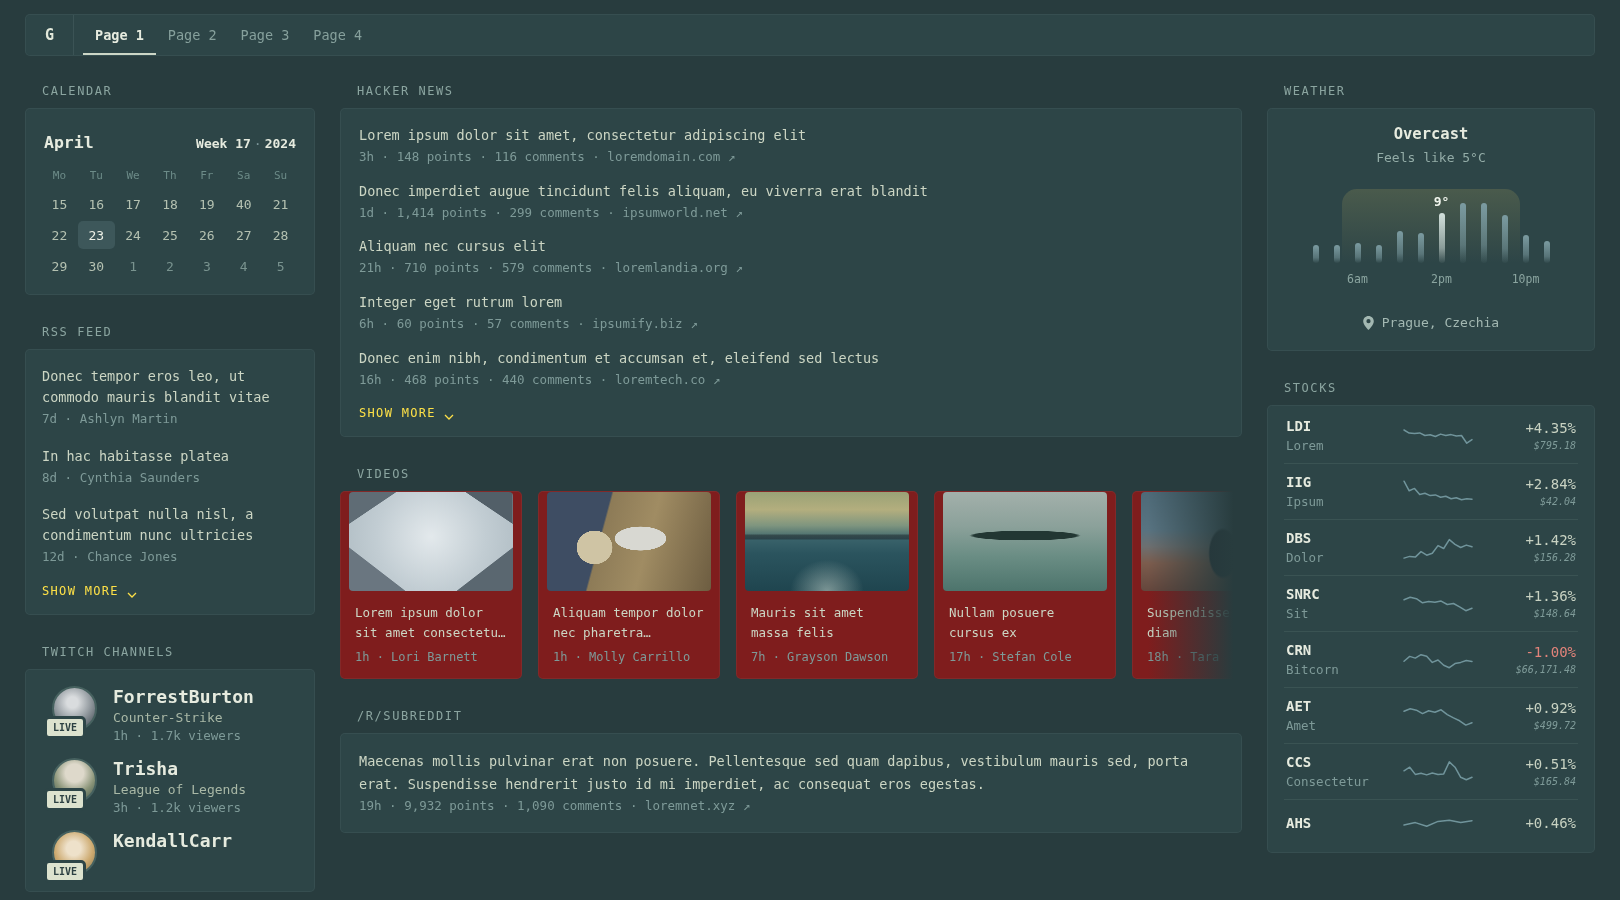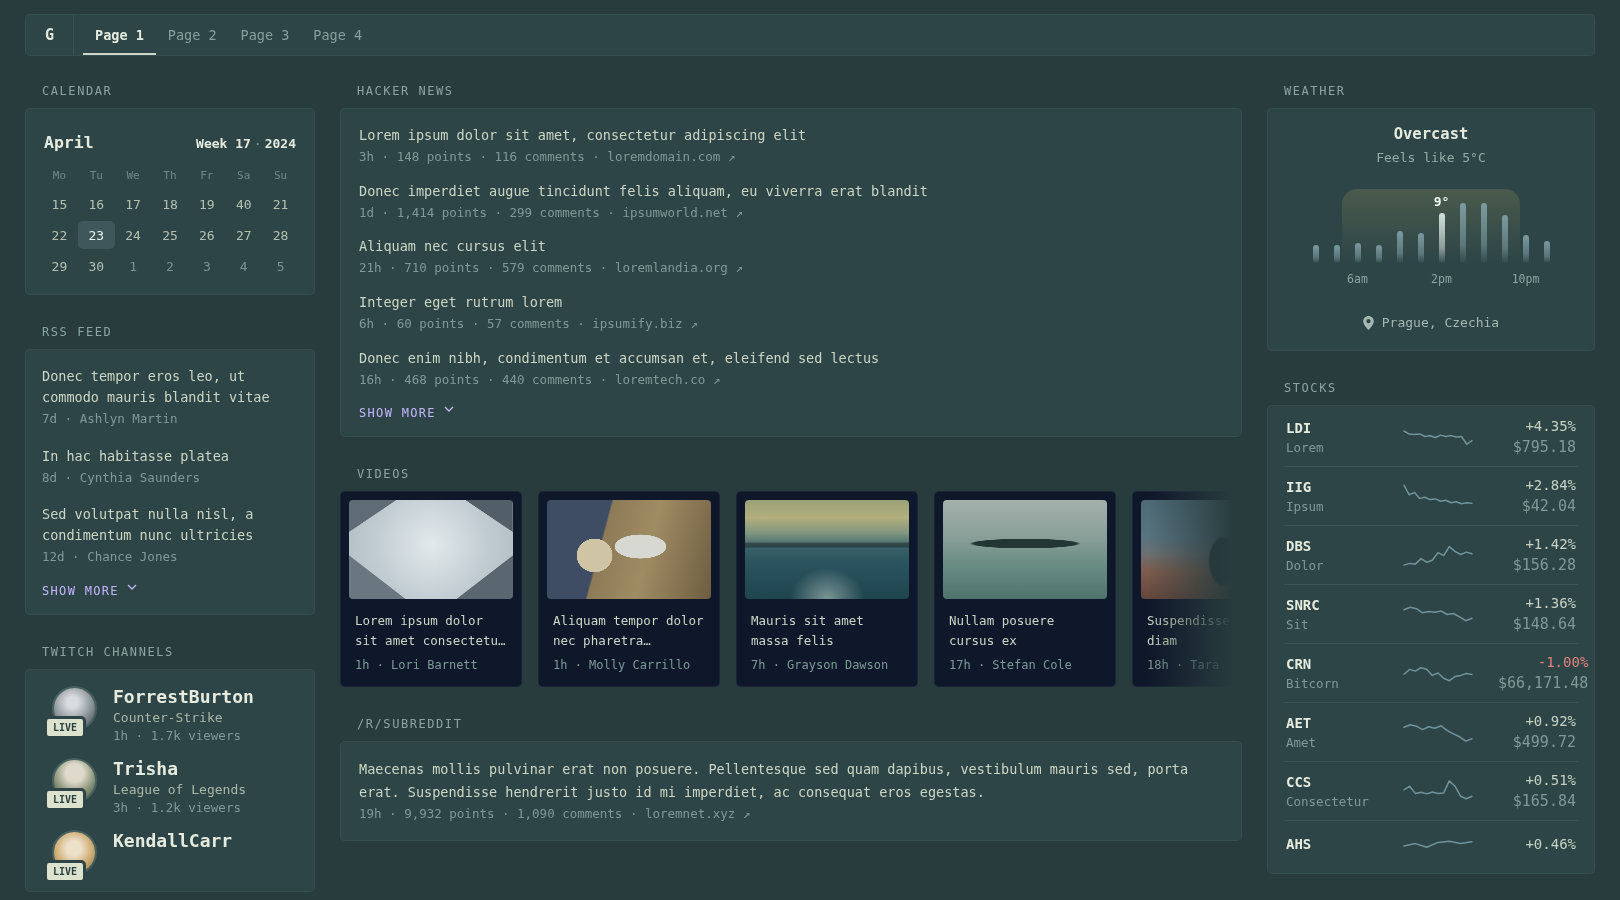--- a/index.html
+++ b/index.html
@@ -52,23 +52,23 @@
 
   
   .pad-card { padding:16px; }
   .hn-card, .sub-card { padding:16px 18px; }
   .feed-item + .feed-item { margin-top:14px; }
   .rss-list .feed-item + .feed-item { margin-top:17px; }
   .feed-title { display:block; color:#ccd6c4; font-size:13.5px; line-height:1.55;
     text-decoration:none; cursor:pointer; }
   .feed-meta { color:#7e9a98; font-size:12.5px; line-height:1.5; margin-top:2px; }
   .feed-domain { color:#7e9a98; text-decoration:none; cursor:pointer; }
-  .show-more { background:none; border:none; color:#c4b5fd; font-family:inherit;
+  .show-more { background:none; border:none; color:#fde047; font-family:inherit;
     font-size:12px; letter-spacing:0.11em; margin-top:17px; display:flex;
-    align-items:flex-start; gap:8px; cursor:pointer; padding:0; }
+    align-items:flex-end; gap:8px; cursor:pointer; padding:0; }
   .sub-title { font-size:13.5px; line-height:1.65; }
 
   
   .tw-row { display:flex; gap:16px; align-items:flex-start; cursor:pointer; }
   .tw-row + .tw-row { margin-top:15px; }
   .tw-avatar-wrap { position:relative; flex:none; margin-left:10px; }
   .tw-avatar { width:45px; height:45px; border-radius:50%; border:2px solid #46615f; }
   .avatar-forrest { background:radial-gradient(circle at 45% 35%, #d9dcde 0 16%, #9aa1a6 48%, #4b555d 88%); }
   .avatar-trisha  { background:radial-gradient(circle at 50% 32%, #ded9cb 0 26%, #8b9579 58%, #44584e 92%); }
   .avatar-kendall { background:radial-gradient(circle at 48% 40%, #eee1ca 0 22%, #cdaa70 58%, #8f7b53 92%); }
@@ -77,23 +77,23 @@
     border-radius:5px; border:3px solid #2d4547; }
   .tw-name { font-weight:bold; color:#e6ebdf; font-size:18px; }
   .tw-game { color:#a9b8a6; font-size:13px; margin-top:3px; }
   .tw-meta { color:#7e9a98; font-size:12.5px; margin-top:3px; }
 
   
   .videos-row { display:flex; gap:16px; overflow:hidden; position:relative; }
   .videos-row::after { content:""; position:absolute; top:0; right:-1px; bottom:0;
     width:95px; background:linear-gradient(to right, rgba(40,60,62,0), #283c3e 90%);
     pointer-events:none; }
-  .video-card { flex:none; width:182px; background:#0f172a;
+  .video-card { flex:none; width:182px; background:#7f1d1d;
     border:1px solid rgba(170,195,190,0.08); border-radius:5px;
-    padding:8px 8px 14px; cursor:pointer; }
+    padding:0 8px 14px; cursor:pointer; }
   .video-thumb { width:100%; height:99px; border-radius:4px; }
   .video-title { margin:12px 6px 0; color:#ccd6c4; font-size:12.5px;
     line-height:1.6; min-height:40px; white-space:pre-line; }
   .video-meta { margin:7px 6px 0; color:#7e9a98; font-size:12px; white-space:nowrap; }
   .thumb-towers { background:
     linear-gradient(to bottom right, #5f6c75 42%, rgba(95,108,117,0) 43%) no-repeat 0 0 / 34% 38%,
     linear-gradient(to bottom left, #525f68 42%, rgba(82,95,104,0) 43%) no-repeat 100% 0 / 34% 38%,
     linear-gradient(to top right, #6a7680 48%, rgba(106,118,128,0) 49%) no-repeat 0 100% / 36% 46%,
     linear-gradient(to top left, #5a6770 48%, rgba(90,103,112,0) 49%) no-repeat 100% 100% / 36% 46%,
     radial-gradient(circle at 50% 45%, #e3e9ec 0%, #c2cdd3 55%, #aebbc2 100%); }
@@ -136,21 +136,21 @@
   .stocks-card { padding:2px 16px; }
   .stock-row { display:flex; align-items:center; gap:24px; padding:10px 2px; cursor:pointer; }
   .stock-row + .stock-row { border-top:1px solid rgba(150,175,170,0.13); }
   .stock-id { width:92px; flex:none; }
   .stock-ticker { font-weight:bold; color:#e6ebdf; font-size:14px; }
   .stock-name { color:#7e9a98; font-size:12.5px; margin-top:4px; }
   .stock-spark { width:72px; height:30px; color:#70949b; flex:none; }
   .stock-vals { flex:1; text-align:right; }
   .stock-change { color:#c8d2c2; font-size:14px; }
   .stock-change.neg { color:#e2837a; }
-  .stock-price { color:#7e9a98; font-size:15px; margin-top:4px; }
+  .stock-price { color:#7e9a98; font-size:10px; margin-top:4px;font-style:italic; }
 
   .chev { display:inline-block; }
 </style>
 </head>
 <body>
 
 <div class="page">
 
   <nav class="topbar">
     <div class="logo">G</div>

